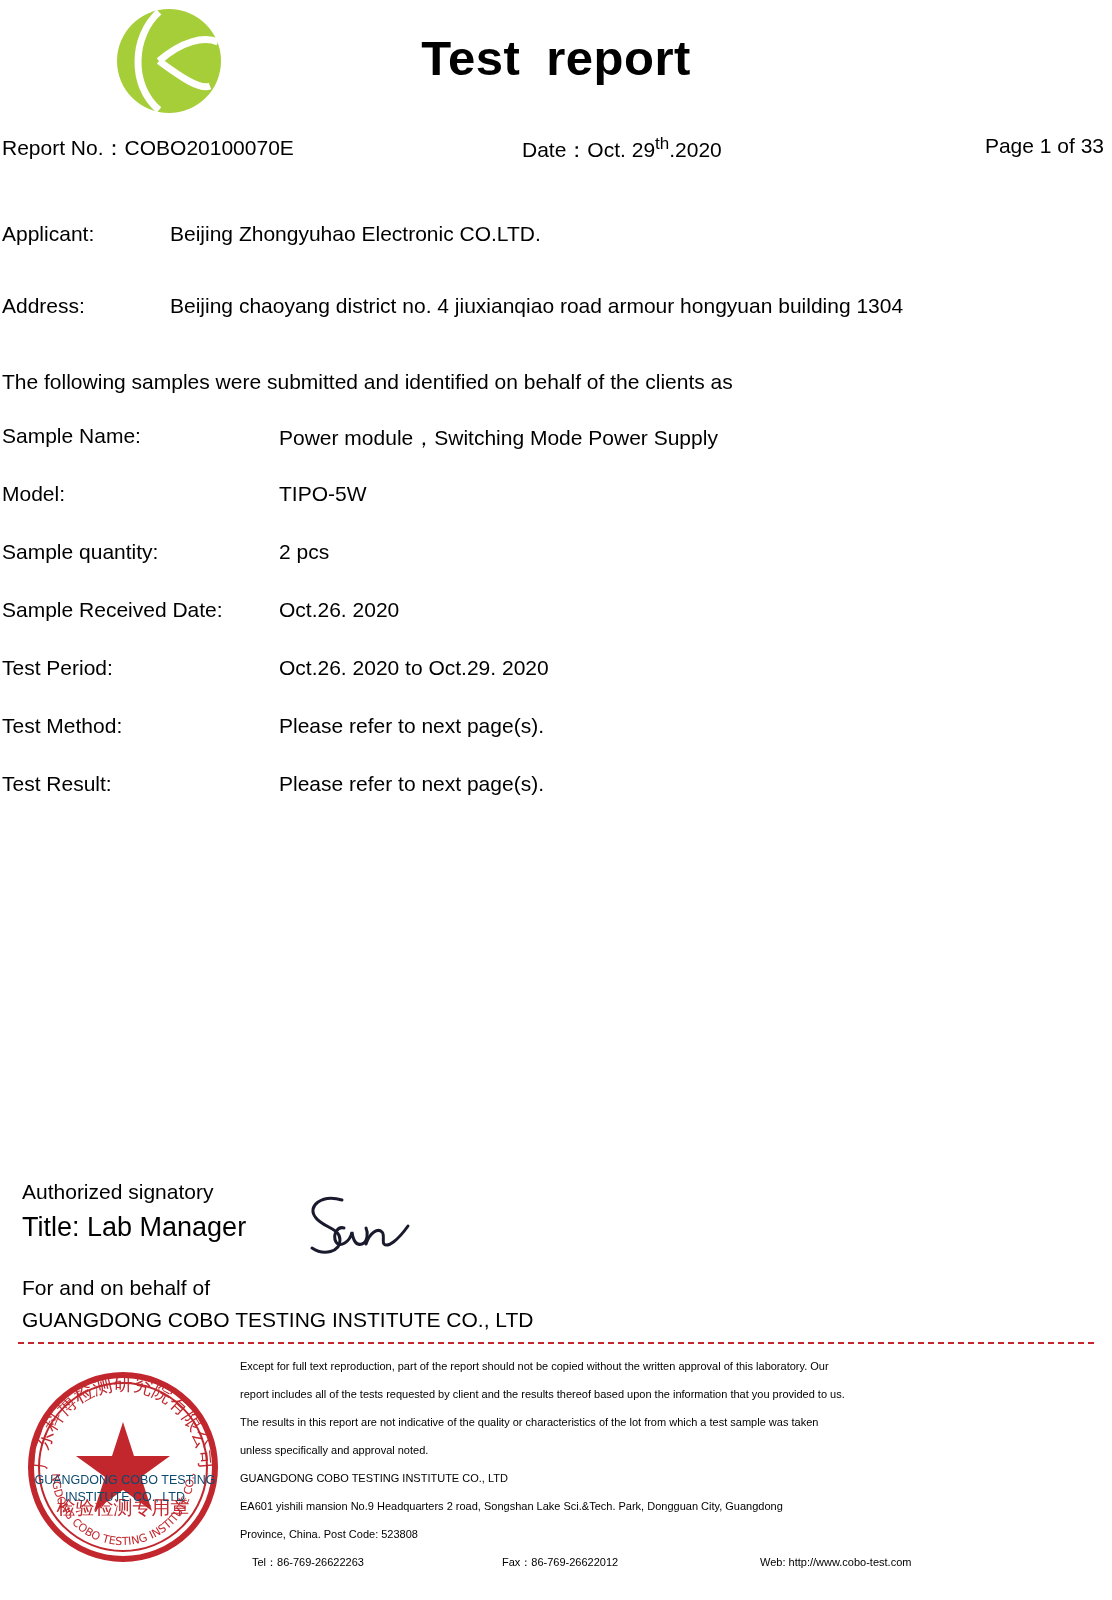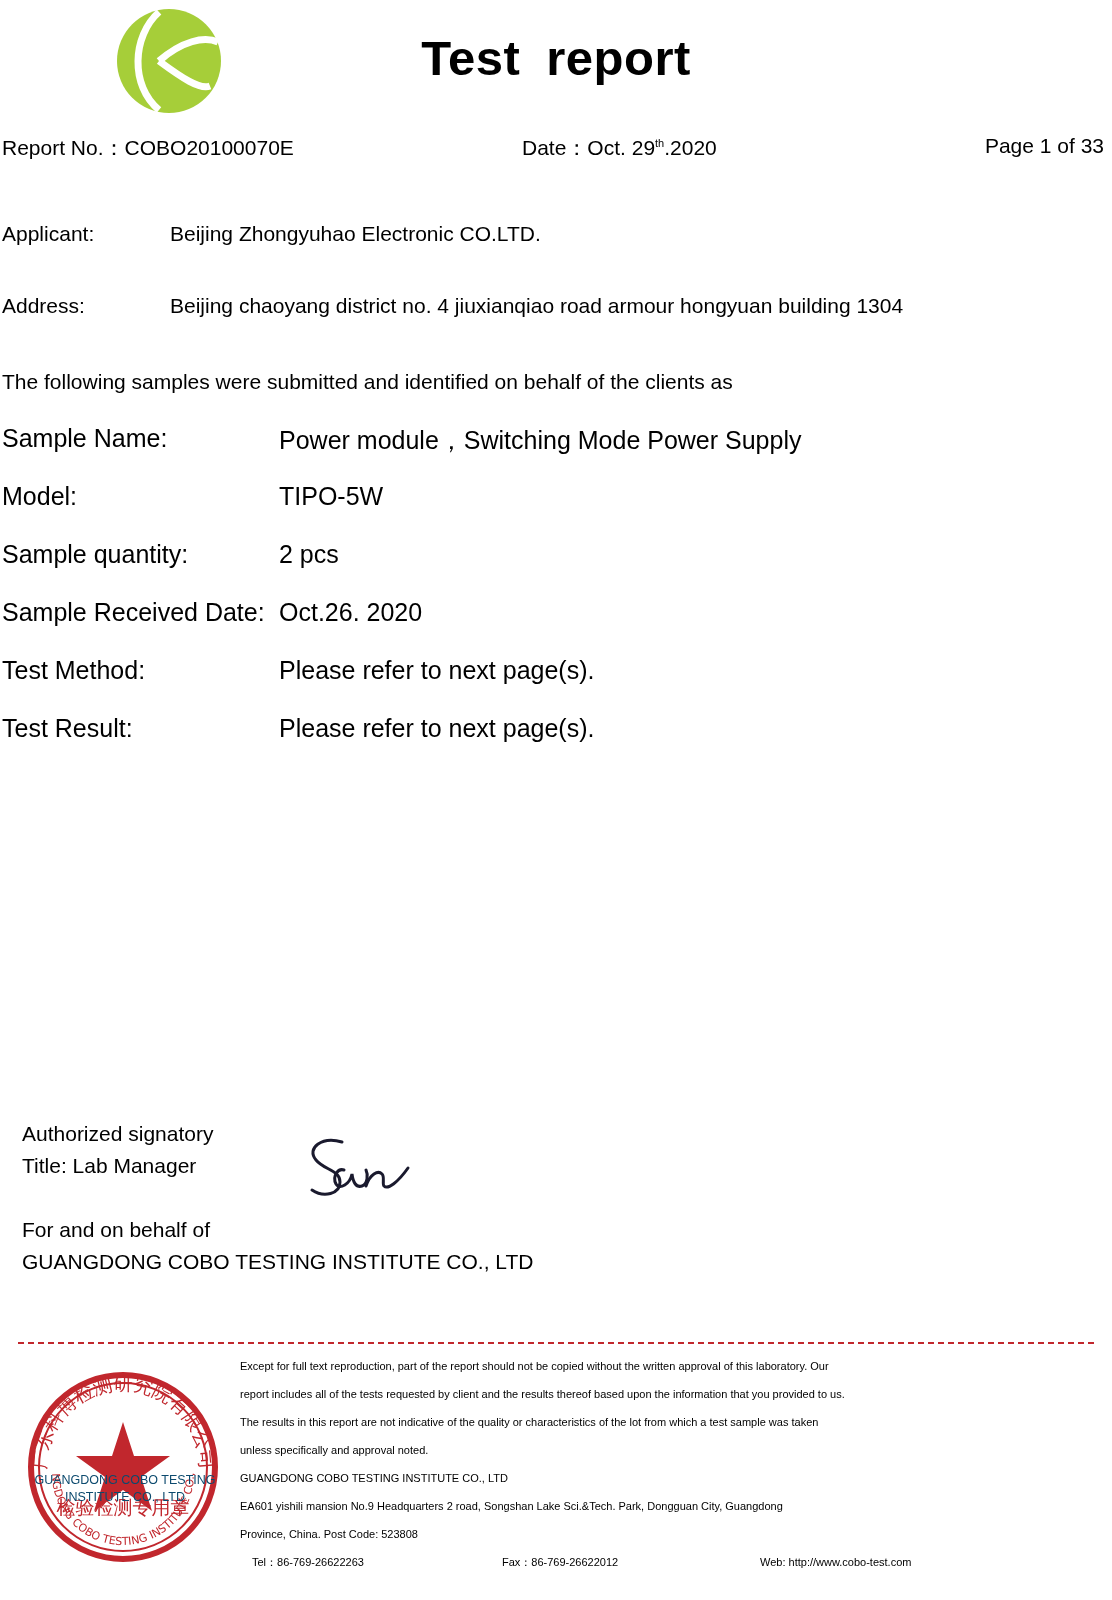--- a/index.html
+++ b/index.html
@@ -52,57 +52,57 @@
   
   .reportline {
     position: relative;
     height: 40px;
     margin-top: 14px;
     font-size: 21px;
   }
   .reportline .rno { position:absolute; left: 0; top: 0; }
   .reportline .rdate { position:absolute; left: 520px; top: 0; }
   .reportline .rpage { position:absolute; right: 6px; top: 0; }
-  sup { font-size: 11px; vertical-align: super; }
+  sup { font-size: 17px; vertical-align: super; }
 
   
   .kvrow {
     position: relative;
     font-size: 21px;
     margin-top: 22px;
     height: 28px;
   }
   .kvrow .k { position: absolute; left: 0; top: 0; }
   .kvrow .v { position: absolute; left: 168px; top: 0; }
 
   .intro {
     font-size: 21px;
     margin-top: 48px;
   }
 
   .kvrow2 {
     position: relative;
-    font-size: 25px;
+    font-size: 21px;
     margin-top: 30px;
     height: 28px;
   }
   .kvrow2 .k { position: absolute; left: 0; top: 0; }
   .kvrow2 .v { position: absolute; left: 277px; top: 0; }
 
   .spacer-block { height: 360px; }
 
   
   .sig-area {
     position: relative;
     margin-top: 20px;
     height: 150px;
     margin-left: 20px;
   }
   .sig-line1 { position:absolute; left:0; top: 0; font-size: 21px; }
-  .sig-line2 { position:absolute; left:0; top: 32px; font-size: 21px; }
+  .sig-line2 { position:absolute; left:0; top: 32px; font-size: 27px; }
   .sig-img   { position:absolute; left: 282px; top: 8px; width: 130px; height: 80px; }
   .sig-line3 { position:absolute; left:0; top: 96px; font-size: 21px; }
   .sig-line4 { position:absolute; left:0; top: 128px; font-size: 21px; }
 
   
   .footer {
     position: absolute;
     left: 18px;
     right: 18px;
     bottom: 8px;
@@ -192,20 +192,24 @@
     <span class="k">Model:</span>
     <span class="v">TIPO-5W</span>
   </div>
   <div class="kvrow2">
     <span class="k">Sample quantity:</span>
     <span class="v">2 pcs</span>
   </div>
   <div class="kvrow2">
     <span class="k">Sample Received Date:</span>
     <span class="v">Oct.26. 2020</span>
+  </div>
+  <div class="kvrow2">
+    <span class="k">Test Period:</span>
+    <span class="v">Oct.26. 2020 to Oct.29. 2020</span>
   </div>
   <div class="kvrow2">
     <span class="k">Test Method:</span>
     <span class="v">Please refer to next page(s).</span>
   </div>
   <div class="kvrow2">
     <span class="k">Test Result:</span>
     <span class="v">Please refer to next page(s).</span>
   </div>
 

